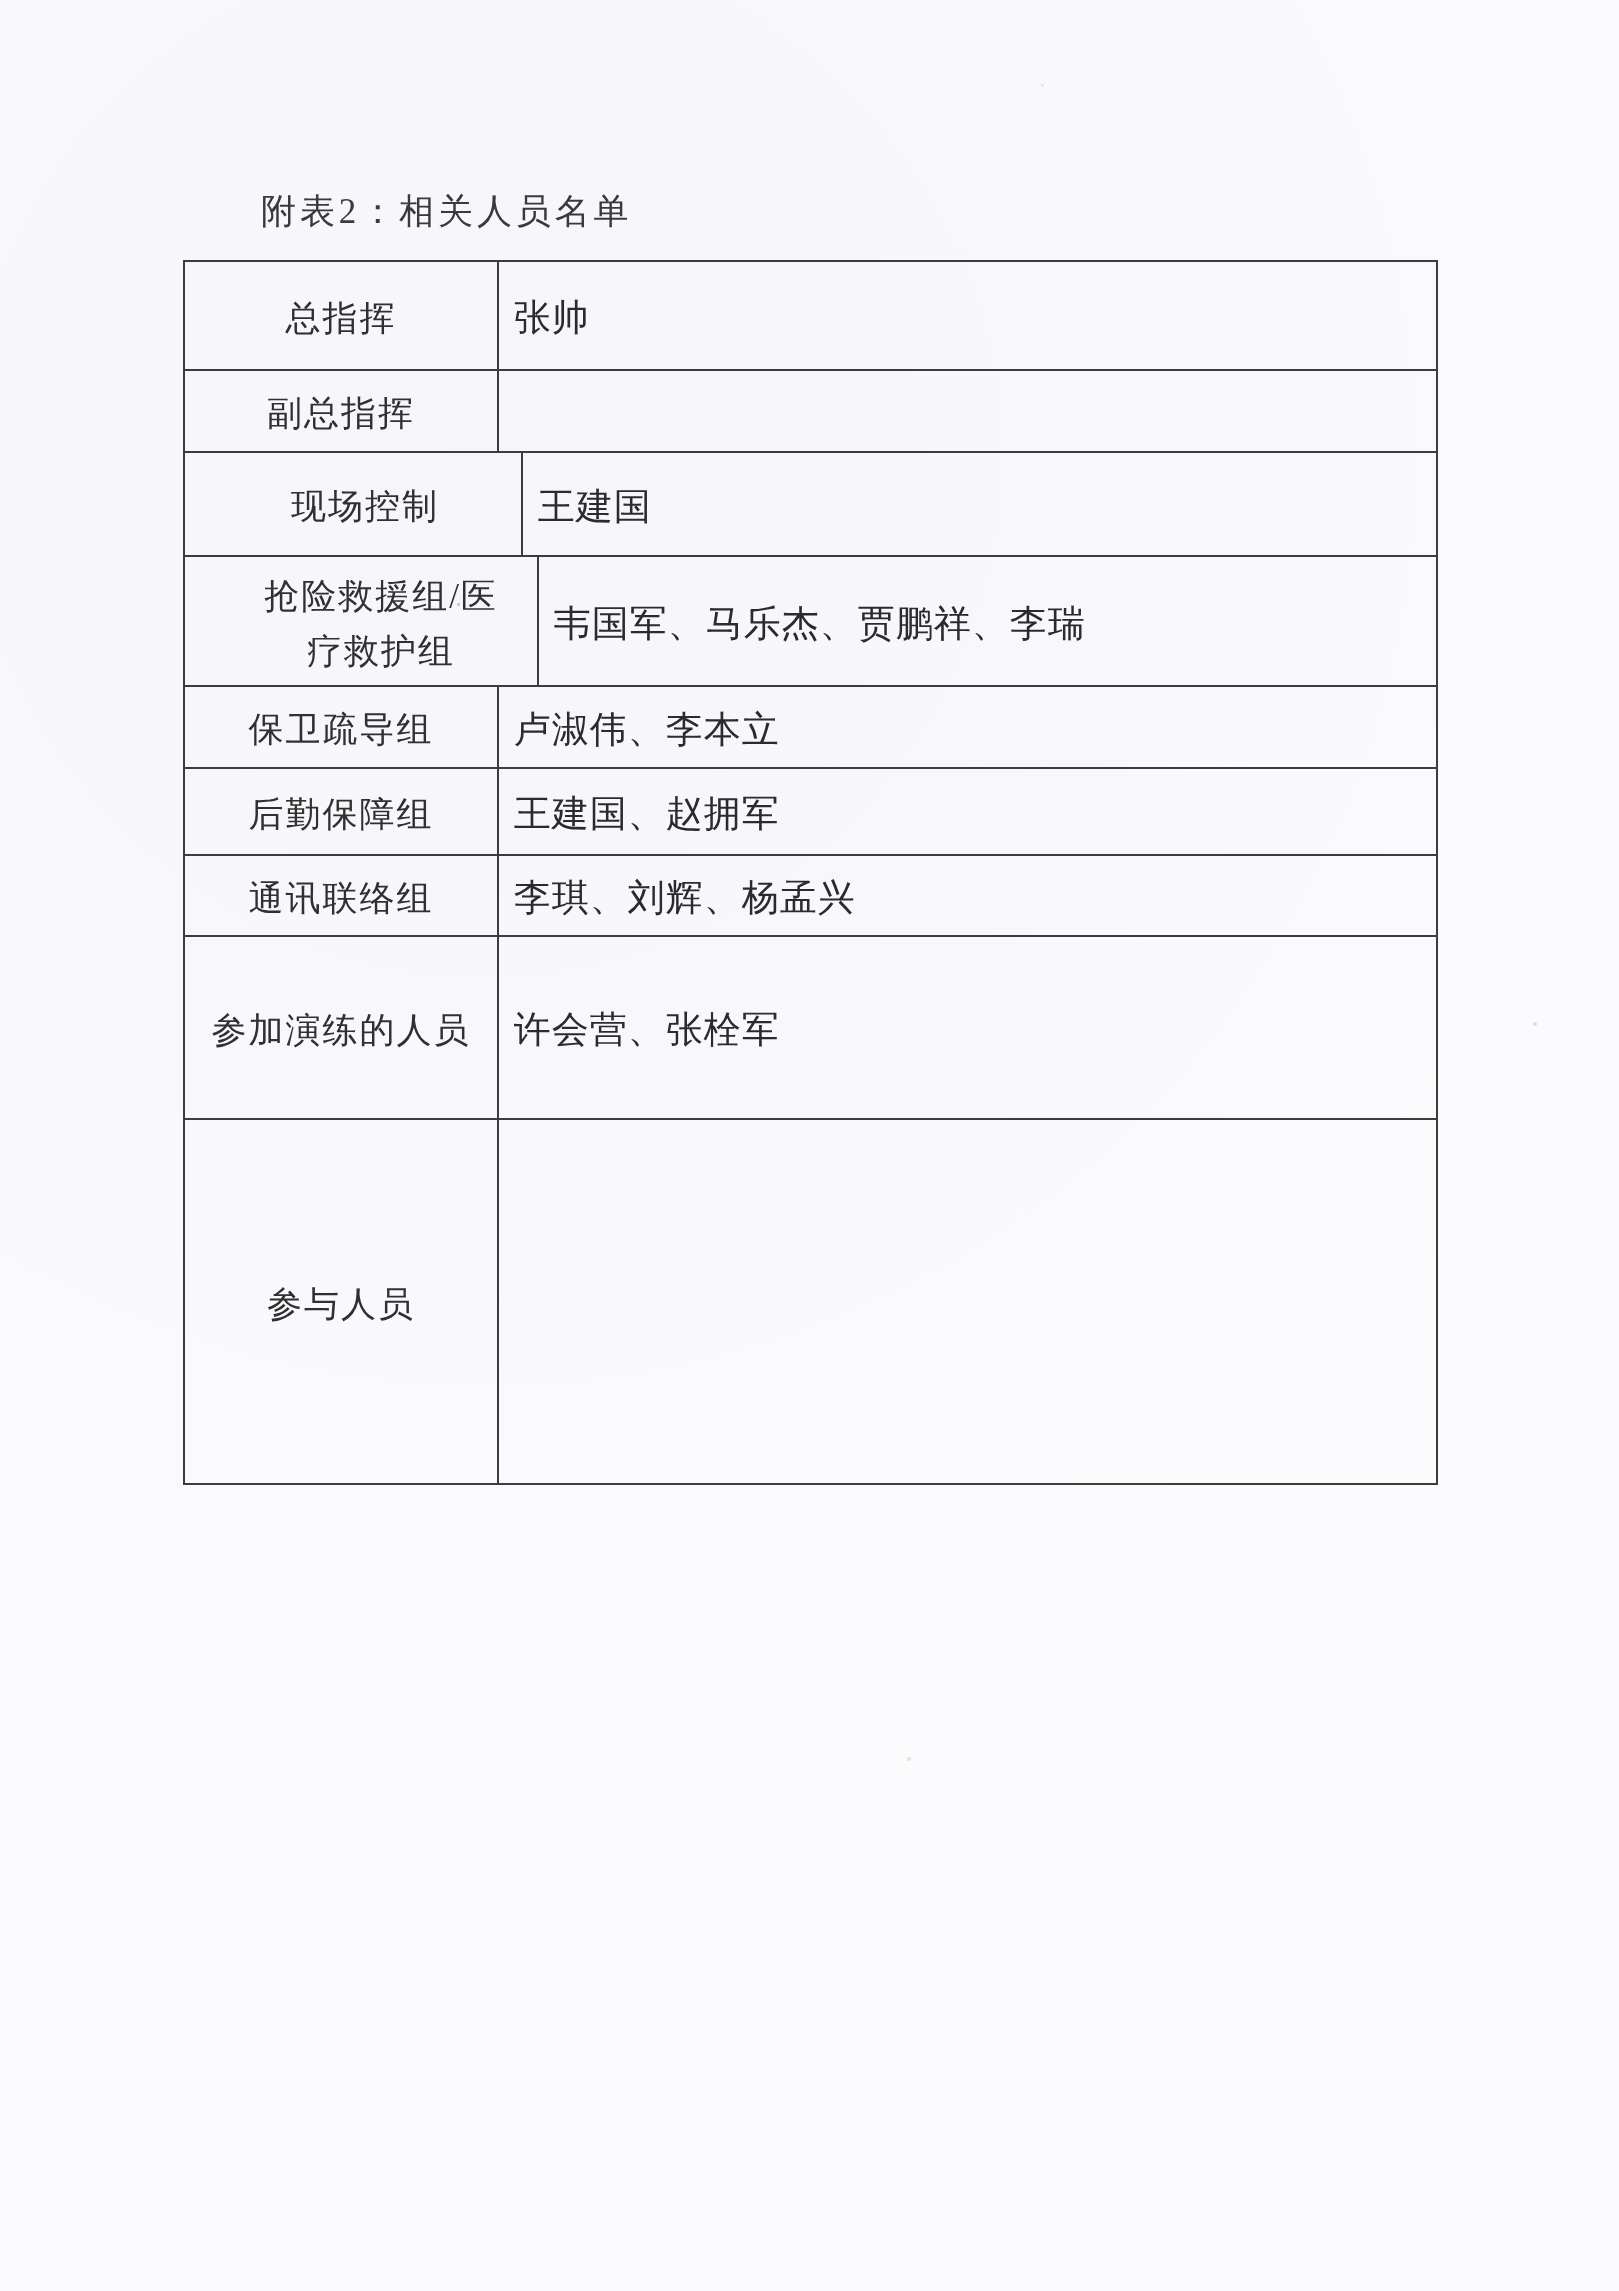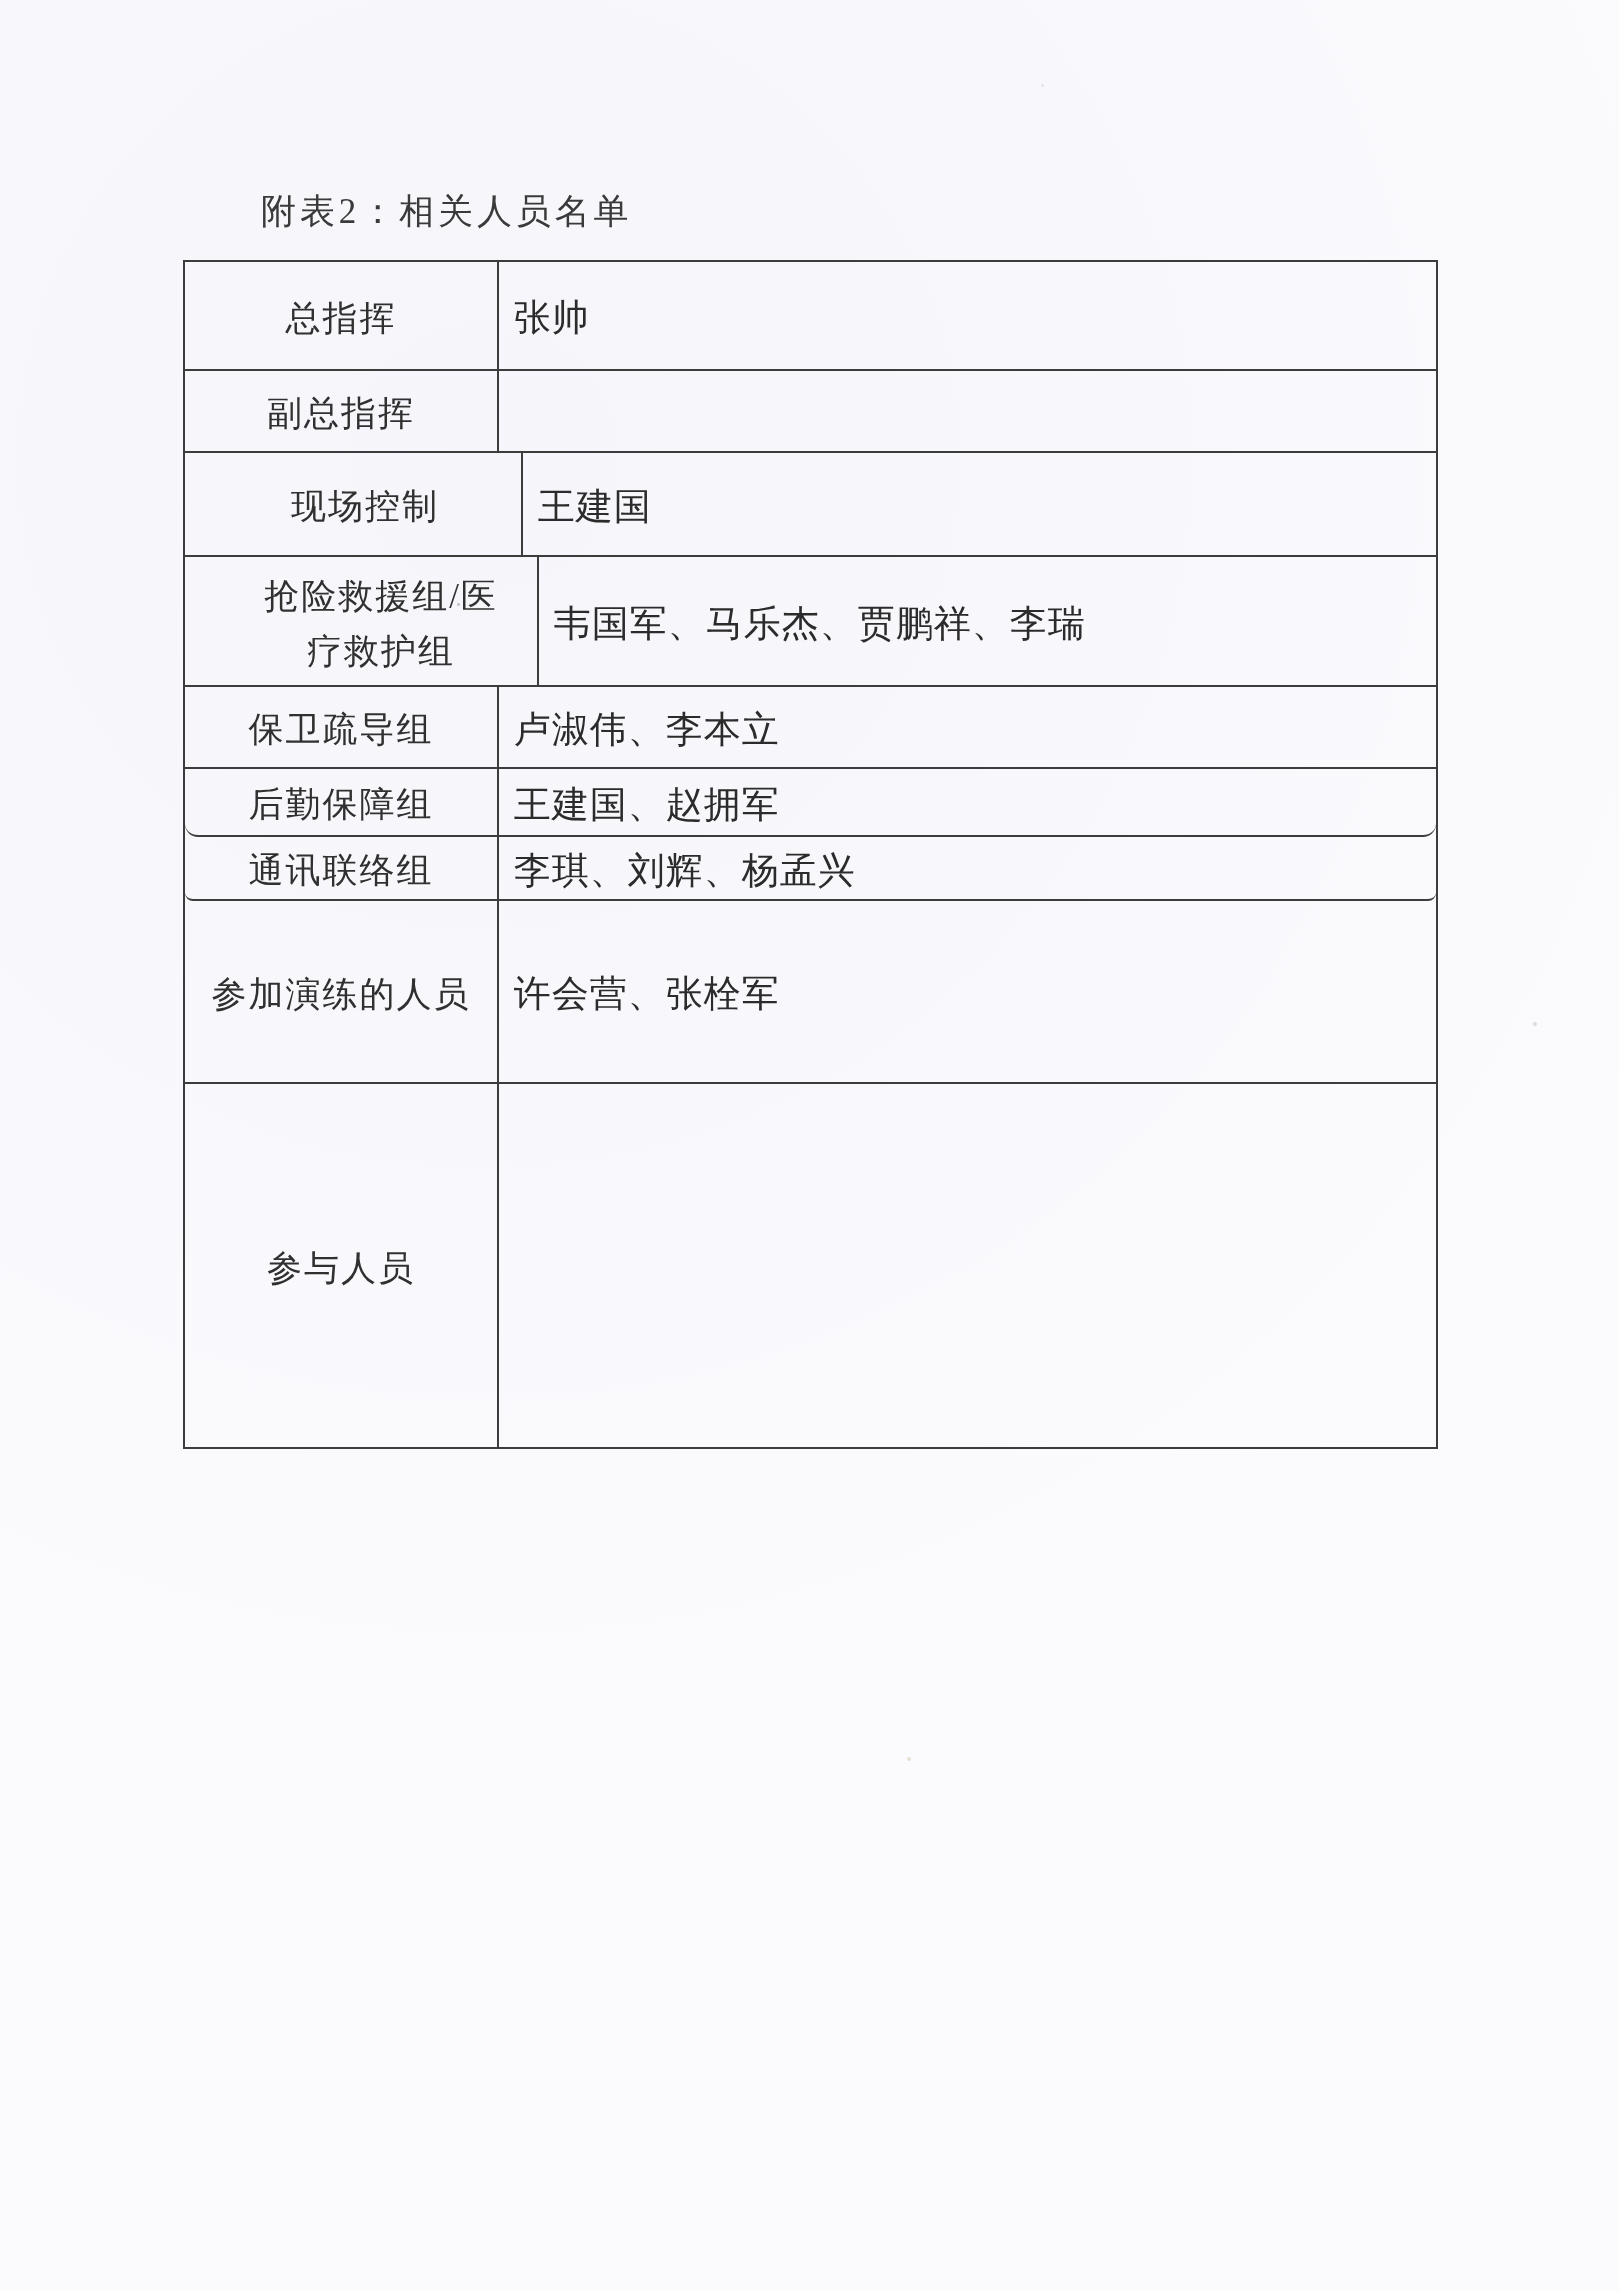--- a/index.html
+++ b/index.html
@@ -44,22 +44,22 @@
     display: flex;
     box-sizing: border-box;
     border-bottom: 2px solid #3c3c3c;
   }
   .trow:last-child { border-bottom: none; }
   .r0 { height: 109px; }
   .r1 { height: 82px; }
   .r2 { height: 104px; padding-left: 24px; }
   .r3 { height: 130px; padding-left: 40px; }
   .r4 { height: 82px; }
-  .r5 { height: 68px; border-radius: 13px; }
-  .r6 { height: 64px; border-radius: 8px; }
+  .r5 { height: 87px; }
+  .r6 { height: 81px; }
   .r7 { height: 183px; }
   .r8 { height: 363px; }
   .cell-label {
     width: 314px;
     box-sizing: border-box;
     border-right: 2px solid #3c3c3c;
     display: flex;
     align-items: center;
     justify-content: center;
     text-align: center;

